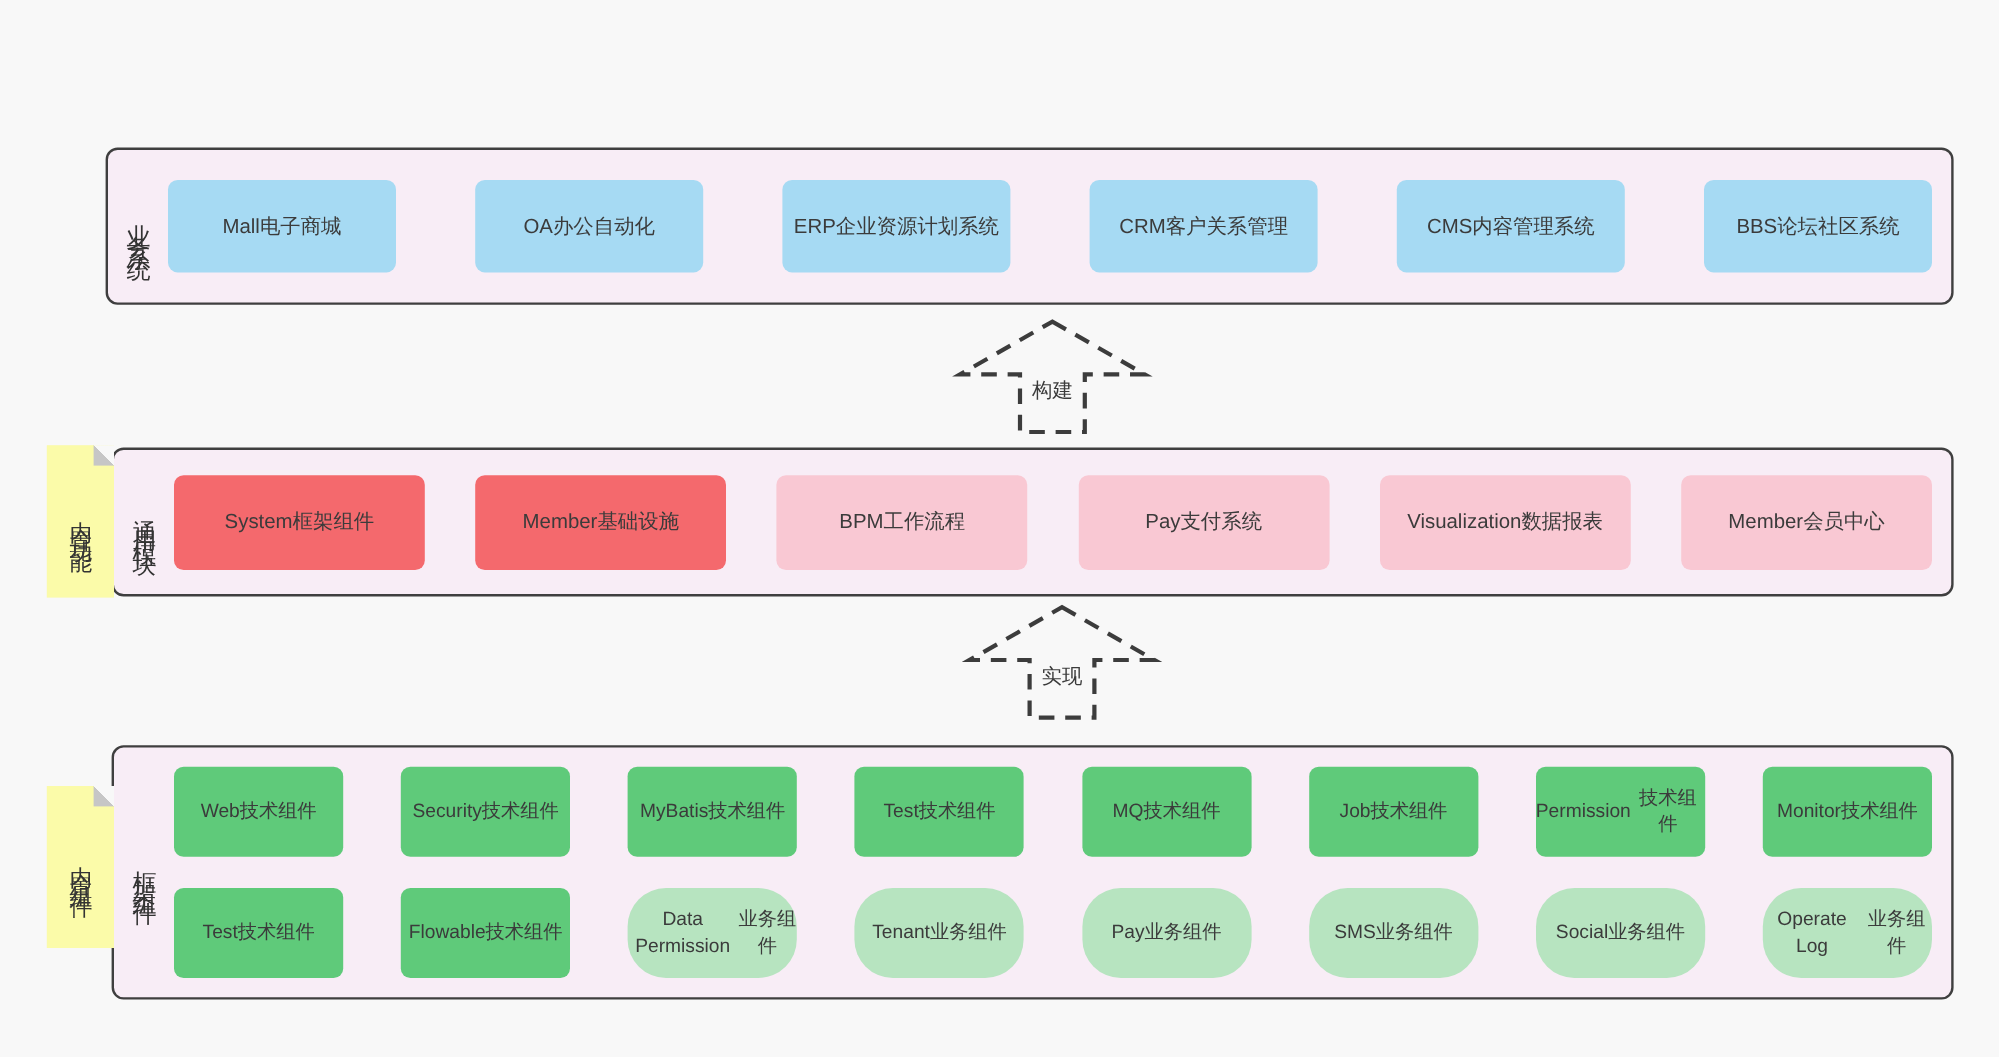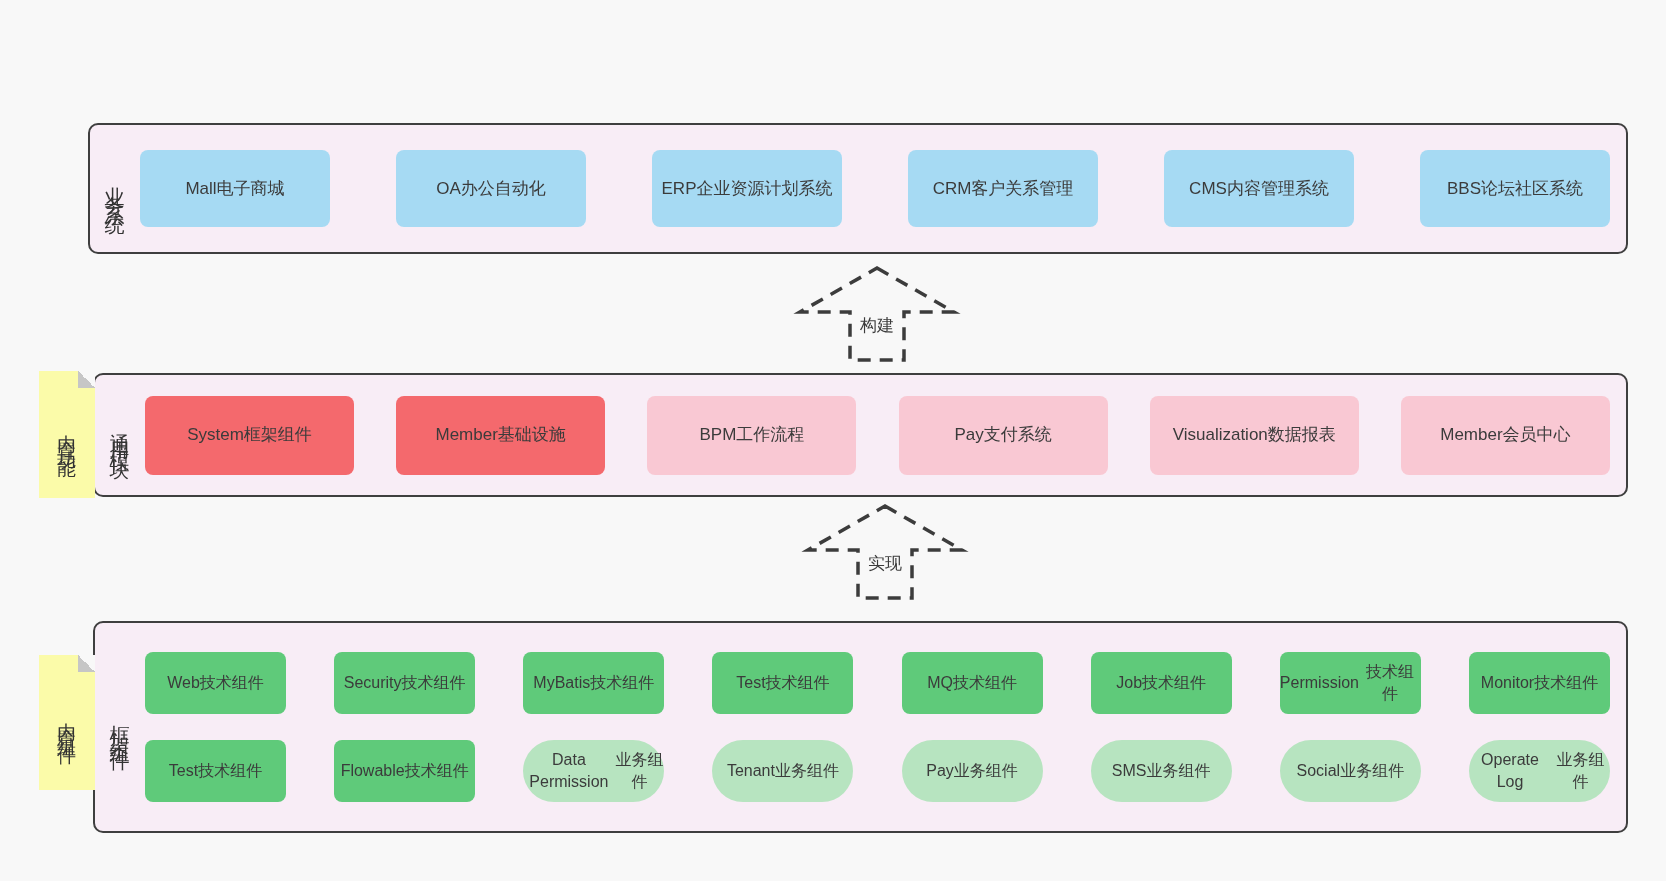--- a/index.html
+++ b/index.html
@@ -63,21 +63,21 @@
     display:flex;
     flex-direction:row;
     align-items:center;
     justify-content:center;
     text-align:center;
     border-radius:8px;
     color:var(--text);
   }
   .size-l{width:190px;height:77px;}
   .size-m{width:209px;height:79px;}
-  .size-s{width:141px;height:62px;}
+  .size-s{width:141px;height:75px;}
   .size-l .t,.size-l .s,.size-m .t,.size-m .s{font-size:17px;line-height:24px;}
   .size-s .t,.size-s .s{font-size:16px;line-height:22px;}
   .size-s .t{max-width:130px;}
   .blue{background:var(--box-blue);}
   .red{background:var(--box-red);}
   .pink{background:var(--box-pink);}
   .green{background:var(--box-green);}
   .lightgreen{background:var(--box-lightgreen);border-radius:32px;}
   .note{
     position:absolute;

